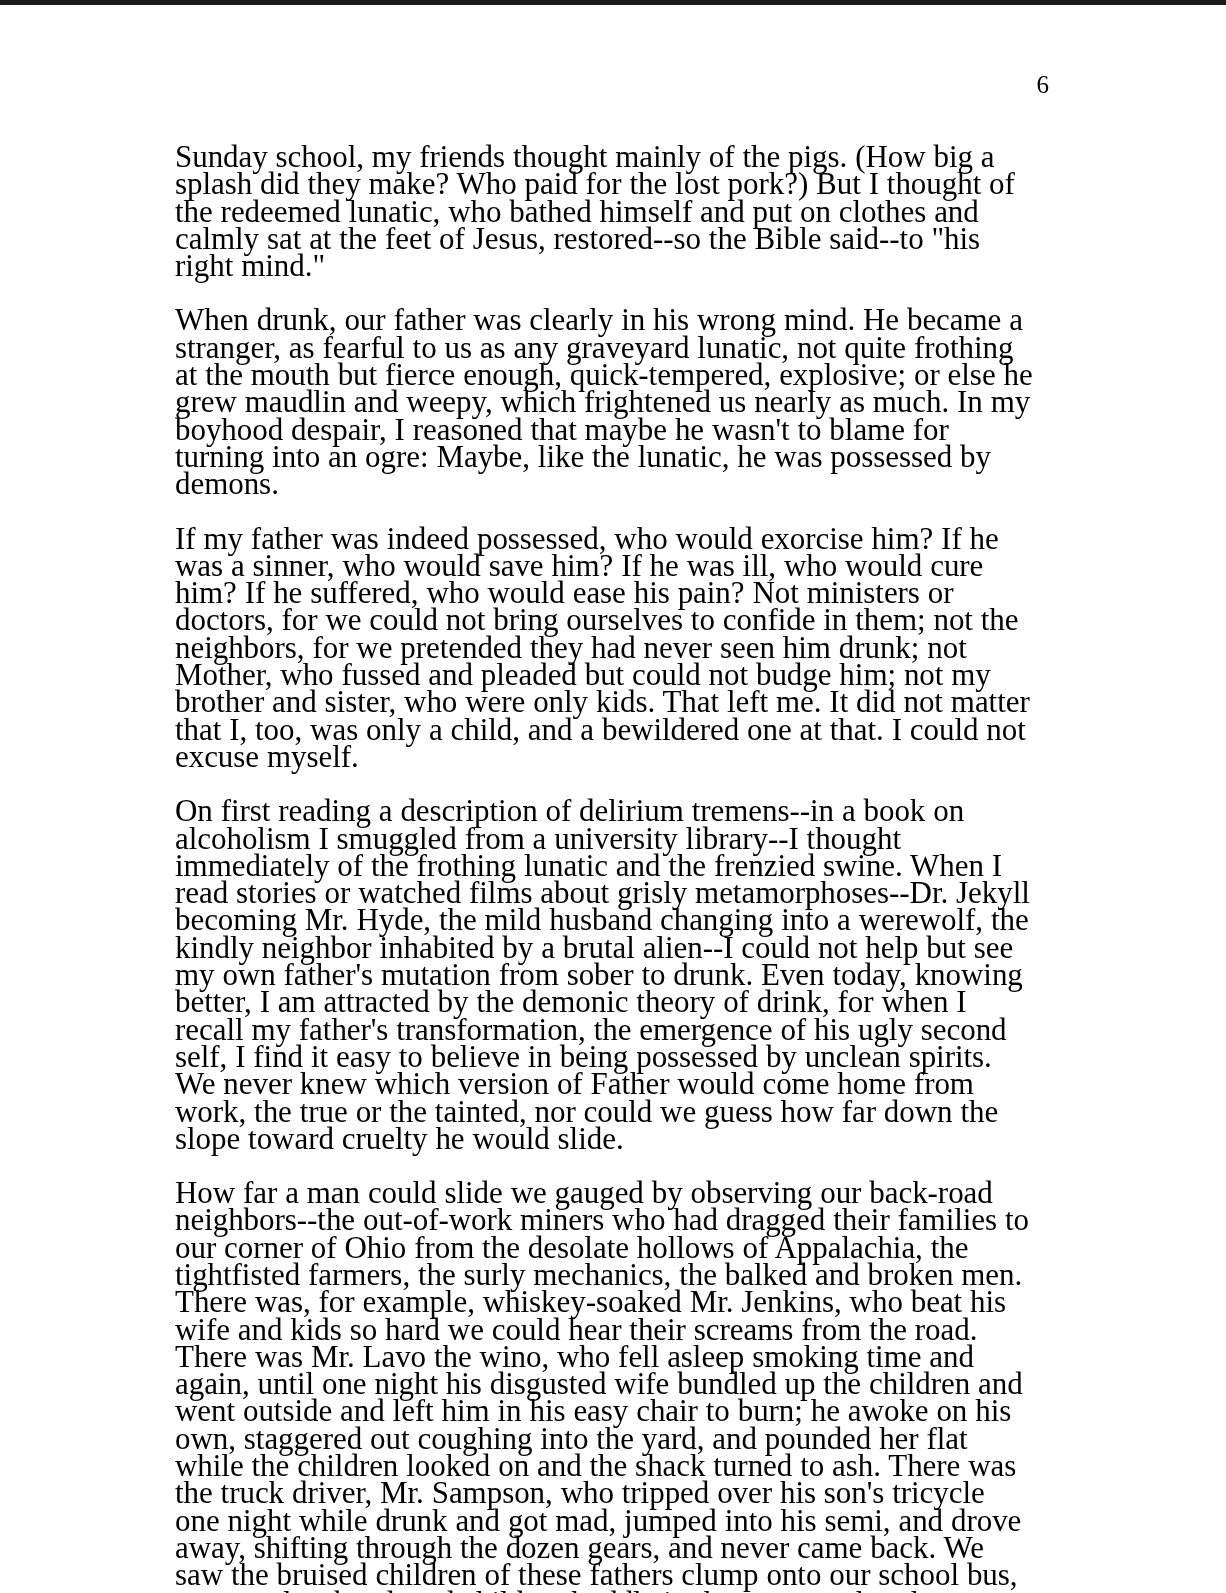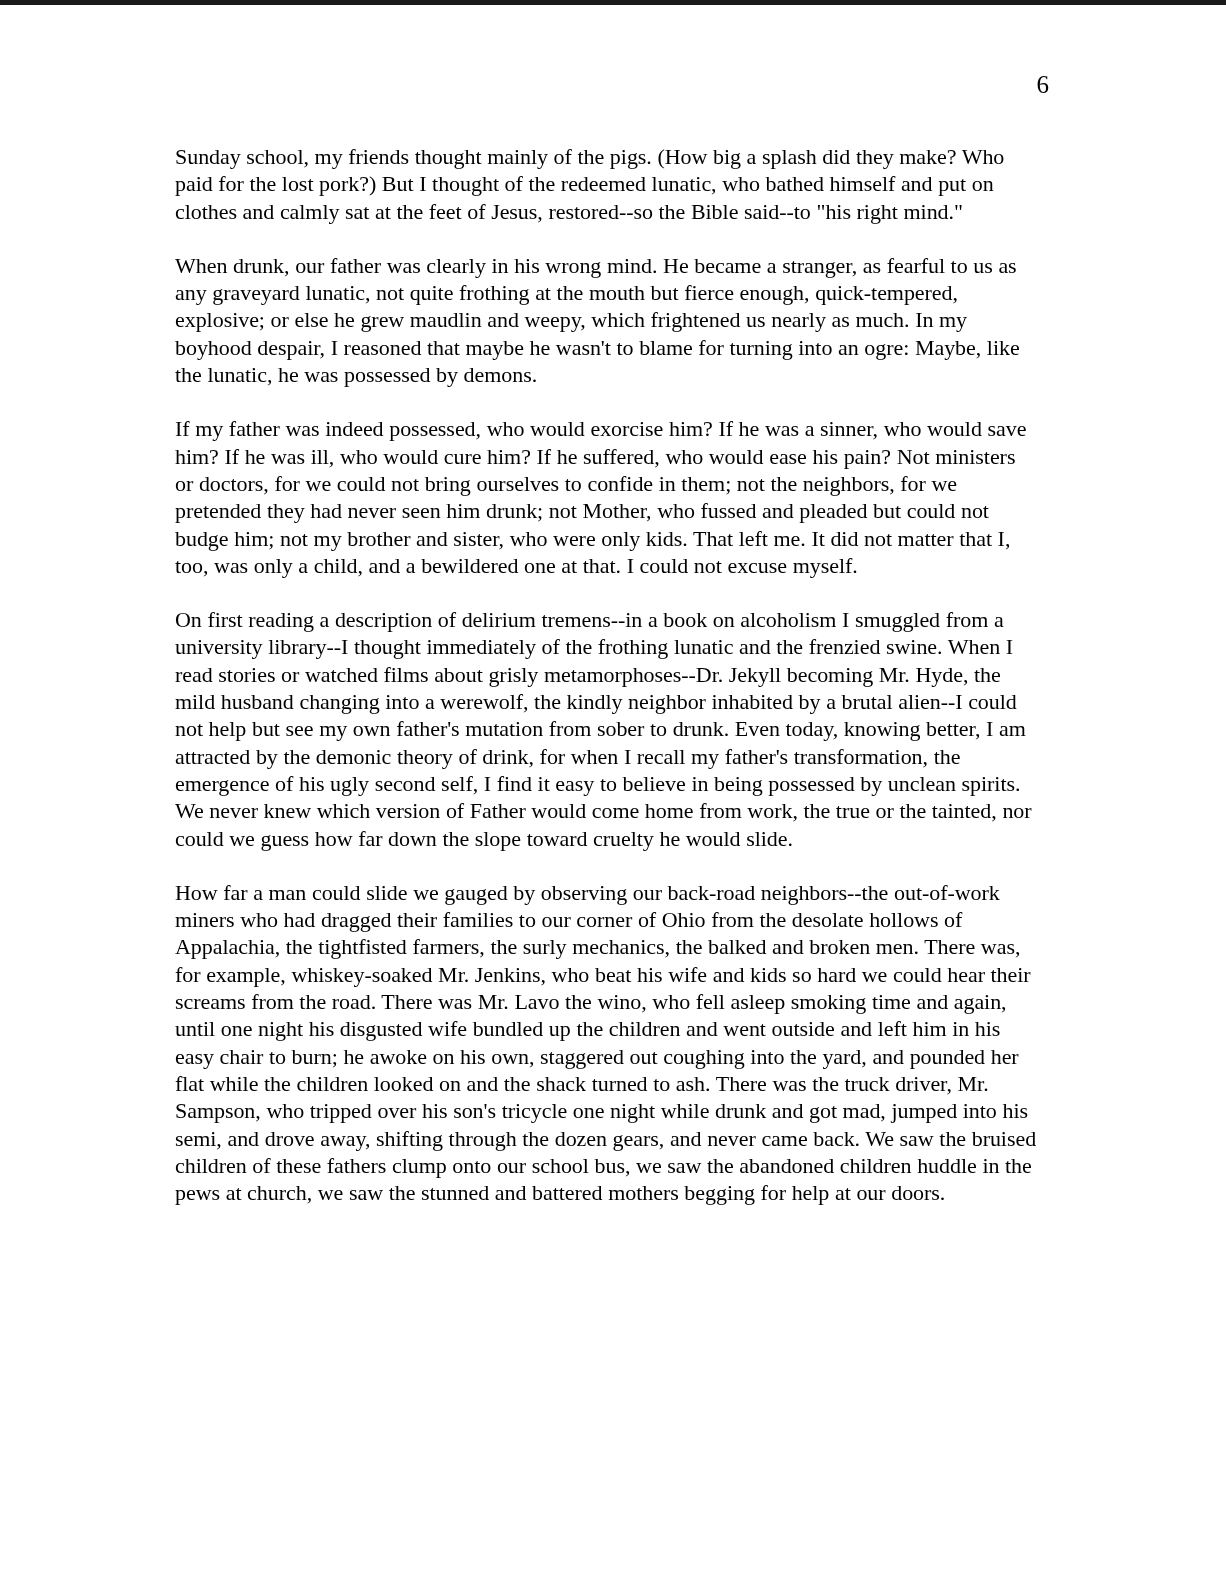--- a/index.html
+++ b/index.html
@@ -46,21 +46,21 @@
 
   .text-body {
     position: absolute;
     top: 143px;
     left: 175px;
     width: 862px;
   }
 
   .para {
     font-family: "Liberation Serif", "DejaVu Serif", serif;
-    font-size: 22px;
+    font-size: 31px;
     line-height: 27.3px;
     color: #000000;
     margin: 0 0 27px 0;
     text-align: left;
     letter-spacing: -0.05px;
     word-spacing: 0.2px;
     hyphens: none;
     -webkit-hyphens: none;
   }
 

